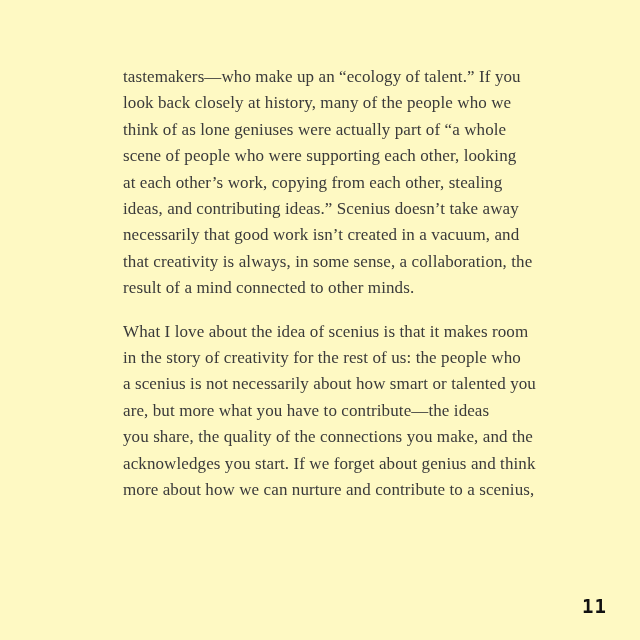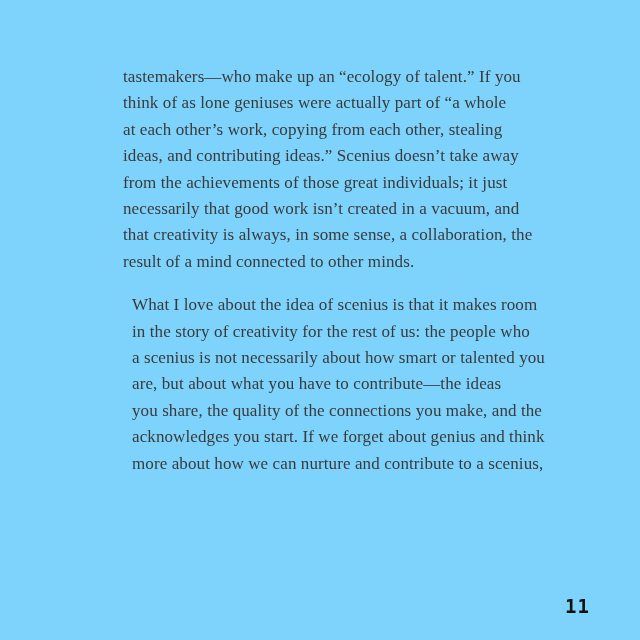--- a/index.html
+++ b/index.html
@@ -10,77 +10,77 @@
   body {
     width: 640px;
     height: 640px;
     position: relative;
     overflow: hidden;
     font-family: "Liberation Serif", serif;
   }
   .page {
     position: absolute;
     inset: 0;
-    background: #7dd3fc;
+    background: #fef9c3;
   }
   .text-block {
     position: absolute;
     left: 123px;
     top: 64px;
     width: 440px;
     color: #3a3a3a;
     font-size: 17px;
     line-height: 26.4px;
     letter-spacing: 0.1px;
   }
   .paragraph {
     margin: 0;
     padding: 0;
   }
   .paragraph + .paragraph {
     margin-top: 17px;
-    margin-left: 9px;
   }
   .text-line {
     white-space: nowrap;
   }
   .page-number {
     position: absolute;
-    right: 50px;
+    right: 33px;
     top: 595px;
     font-family: "DejaVu Sans Mono", monospace;
     font-weight: bold;
     font-size: 19px;
     letter-spacing: 1px;
     color: #111111;
   }
 </style>
 </head>
 <body>
 
 <div class="page">
 
   <div class="text-block">
 
     <div class="paragraph">
       <div class="text-line">tastemakers—who make up an “ecology of talent.” If you</div>
+      <div class="text-line">look back closely at history, many of the people who we</div>
       <div class="text-line">think of as lone geniuses were actually part of “a whole</div>
+      <div class="text-line">scene of people who were supporting each other, looking</div>
       <div class="text-line">at each other’s work, copying from each other, stealing</div>
       <div class="text-line">ideas, and contributing ideas.” Scenius doesn’t take away</div>
-      <div class="text-line">from the achievements of those great individuals; it just</div>
       <div class="text-line">necessarily that good work isn’t created in a vacuum, and</div>
       <div class="text-line">that creativity is always, in some sense, a collaboration, the</div>
       <div class="text-line">result of a mind connected to other minds.</div>
     </div>
 
     <div class="paragraph">
       <div class="text-line">What I love about the idea of scenius is that it makes room</div>
       <div class="text-line">in the story of creativity for the rest of us: the people who</div>
       <div class="text-line">a scenius is not necessarily about how smart or talented you</div>
-      <div class="text-line">are, but about what you have to contribute—the ideas</div>
+      <div class="text-line">are, but more what you have to contribute—the ideas</div>
       <div class="text-line">you share, the quality of the connections you make, and the</div>
       <div class="text-line">acknowledges you start. If we forget about genius and think</div>
       <div class="text-line">more about how we can nurture and contribute to a scenius,</div>
     </div>
 
   </div>
 
   <div class="page-number">11</div>
 
 </div>

